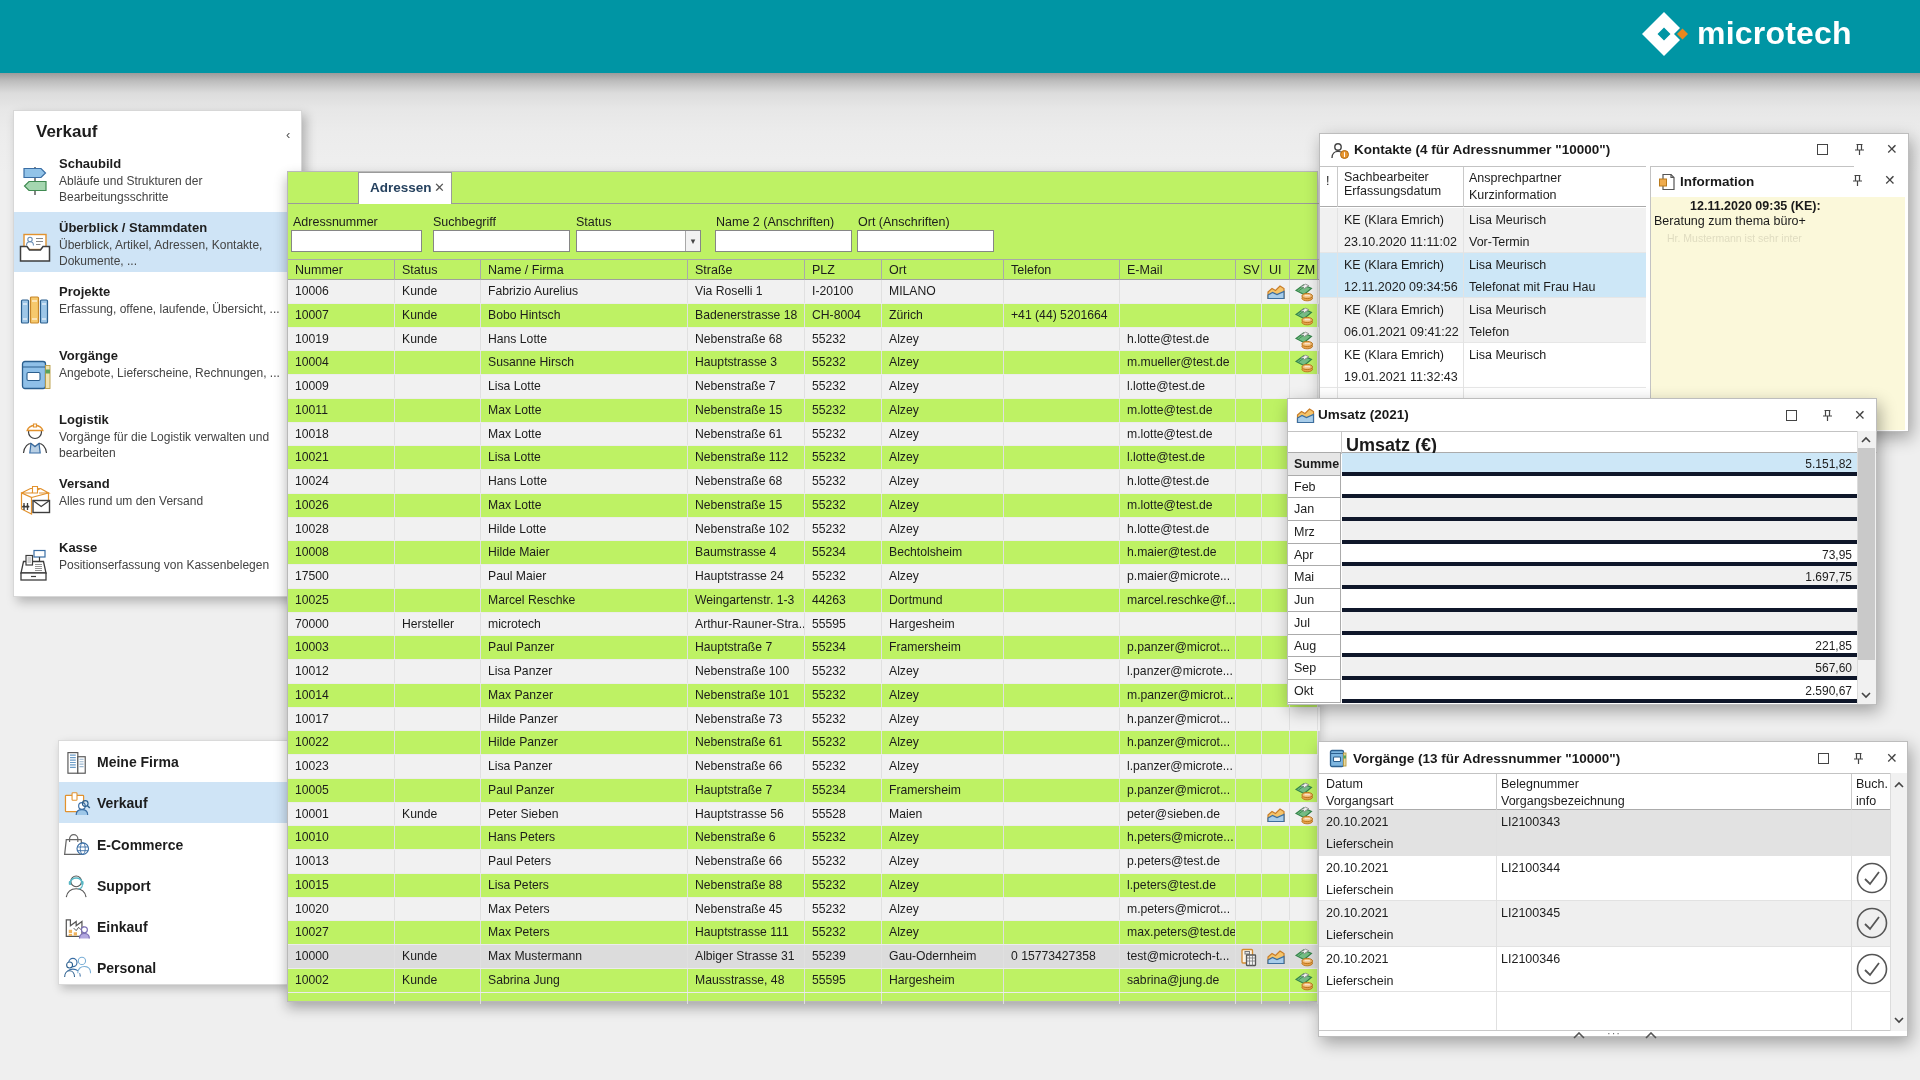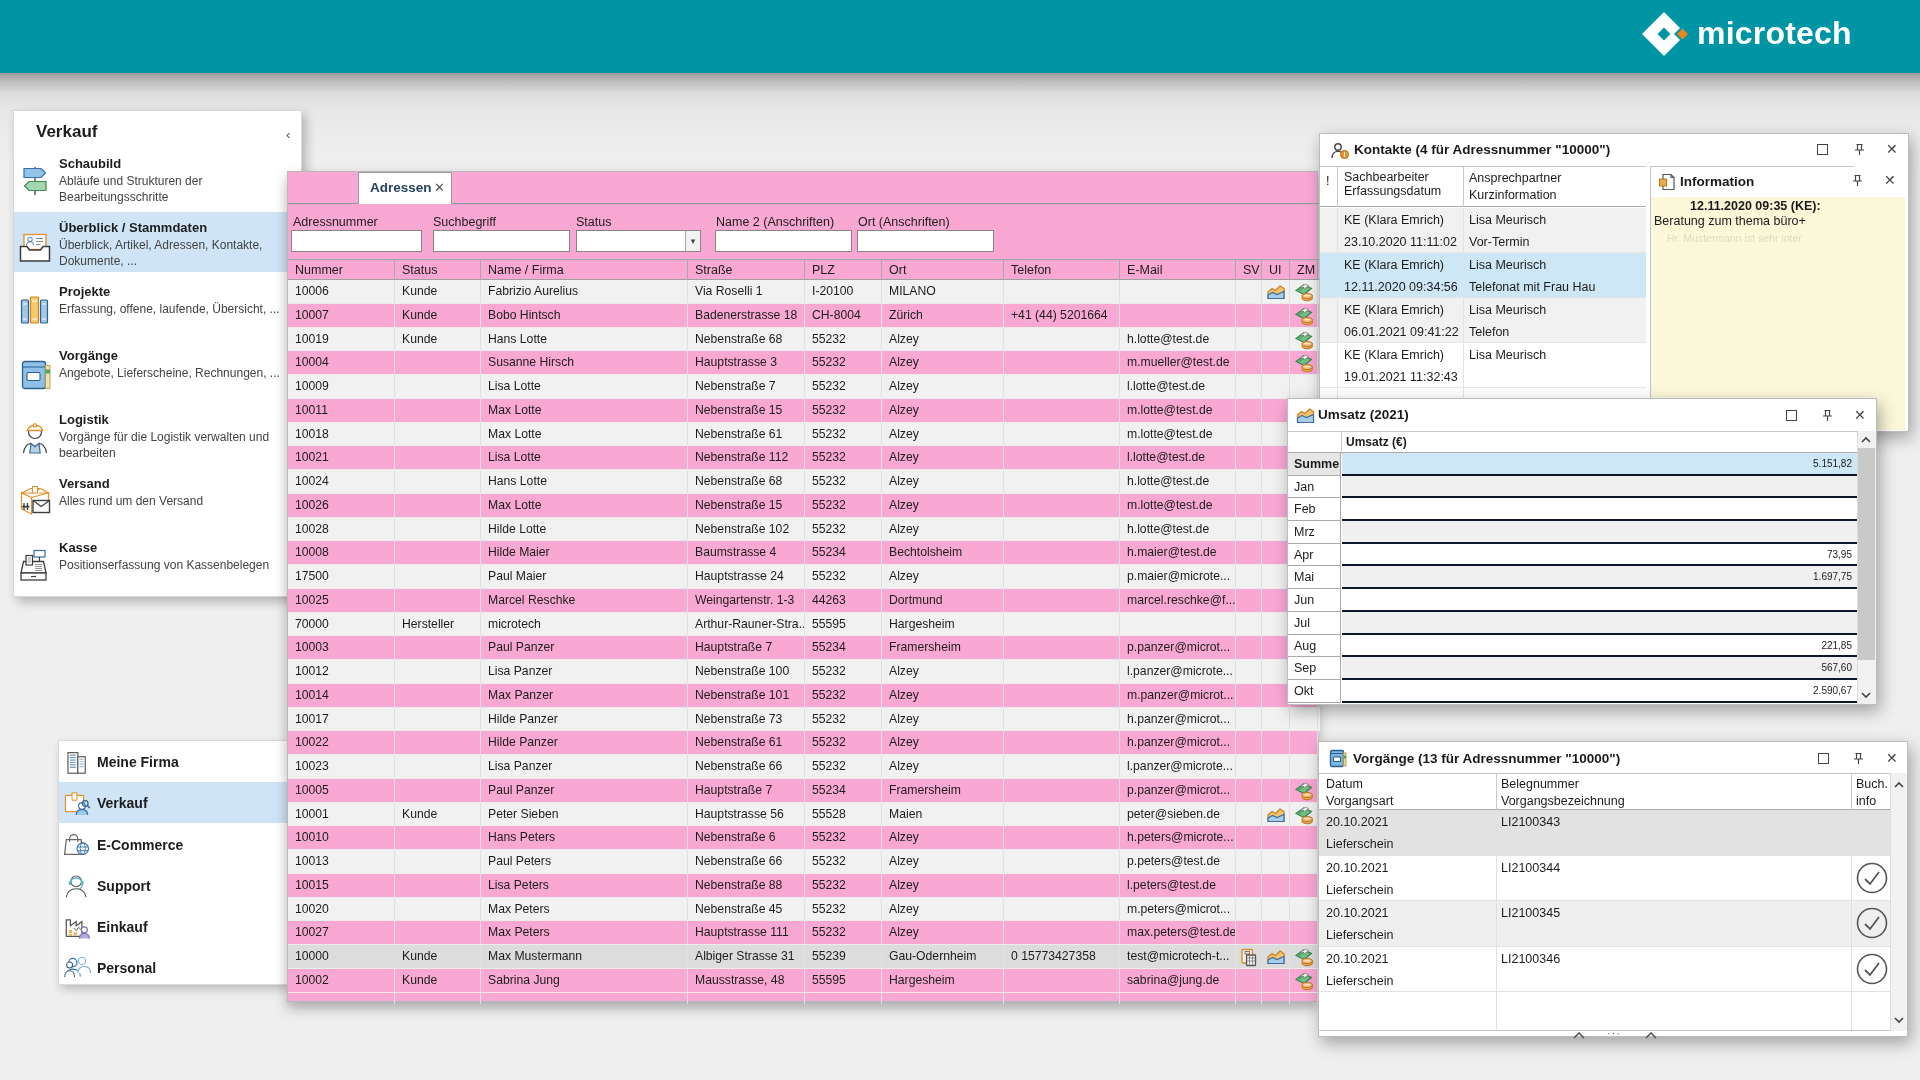--- a/index.html
+++ b/index.html
@@ -23,21 +23,21 @@
   .vp-chev{left:272px;top:16px;font-size:13px;color:#555;}
   .vp-item-t{font-weight:bold;font-size:13px;color:#1d1d1d;white-space:nowrap;}
   .vp-item-s{font-size:12px;color:#434343;line-height:15.5px;white-space:nowrap;}
   .vp-hl{left:0px;top:101px;width:289px;height:60px;background:#cfe4f6;}
   
   #firma{left:58px;top:740px;width:230px;height:245px;background:#fff;z-index:5;
     border:1px solid #dadada;box-shadow:3px 4px 9px rgba(0,0,0,.22);}
   .fi-label{font-weight:bold;font-size:14px;color:#1d1d1d;white-space:nowrap;}
   .fi-hl{left:0;top:41px;width:230px;height:41px;background:#cfe4f6;}
   
-  #adressen{left:287px;top:171px;width:1031px;height:831px;background:#f9a8d4;z-index:10;
+  #adressen{left:287px;top:171px;width:1031px;height:831px;background:#bef264;z-index:10;
     border:1px solid #b9b9b9;box-shadow:0px 6px 12px rgba(0,0,0,.3);padding-left:14px;}
   #tabline{left:0;top:31px;width:1031px;height:1px;background:#9a9a9a;}
   #tab{left:70px;top:0px;width:94px;height:32px;background:#fff;border:1px solid #9a9a9a;border-bottom:none;}
   .tabname{font-size:13.5px;font-weight:bold;color:#26425f;}
   .flabel{font-size:12.5px;color:#1c1c1c;white-space:nowrap;}
   .finput{border:1px solid #868686;background:#fff;height:22px;}
   .acell{padding-left:7px;border-right:1px solid #e0e0e0;overflow:hidden;white-space:nowrap;}
   .arow{display:grid;grid-template-columns:107px 86px 207px 117px 77px 122px 116px 116px 26px 28px 28px;
     height:23.75px;line-height:23.75px;font-size:12.2px;color:#1c1c1c;border-bottom:1px solid #ececec;position:relative;}
   .arow.g{background:#f1f1f1;}
@@ -49,21 +49,21 @@
   #ahead>div{padding-left:7px;border-right:1px solid #a9a9a9;}
   
   #kontakte{left:1319px;top:133px;width:590px;height:299px;z-index:12;}
   #umsatz{left:1287px;top:398px;width:590px;height:307px;z-index:14;}
   #vorgaenge{left:1318px;top:741px;width:590px;height:296px;z-index:16;}
   .krow2{font-size:12.5px;color:#1c1c1c;white-space:nowrap;}
   .krow{position:relative;height:45px;border-bottom:1px solid #e6e6e6;}
   .krow .abs{}
   .urow{position:relative;height:22.7px;}
   .ulab{position:absolute;left:0;top:0;width:53px;height:22.7px;background:#fff;border-right:1px solid #ababab;border-bottom:1px solid #ababab;font-size:12.5px;color:#1c1c1c;line-height:22px;padding-left:6px;}
-  .uval{position:absolute;left:54px;top:0;width:516px;height:22.7px;font-size:10px;color:#1c1c1c;line-height:22px;text-align:right;padding-right:6px;border-bottom:2px solid #0f172a;}
+  .uval{position:absolute;left:54px;top:0;width:516px;height:22.7px;font-size:12px;color:#1c1c1c;line-height:22px;text-align:right;padding-right:6px;border-bottom:4px solid #0f172a;}
   .vrow{position:relative;height:45.5px;border-bottom:1px solid #e2e2e2;}
   .vcell{position:absolute;font-size:12.5px;color:#1c1c1c;white-space:nowrap;}
 </style>
 </head>
 <body>
 <div id="stage">
 
   <div id="topshadow" class="abs"></div>
   <div id="topbar" class="abs">
     <svg class="abs" style="left:1640px;top:10px" width="50" height="50" viewBox="0 0 50 50">
@@ -683,35 +683,35 @@
       <path d="M1.5 11 L6 8.5 L10.5 10.5 L17.5 7.5 L17.5 15.5 L1.5 15.5 Z" fill="#a8cdea" stroke="#3c6e9e" stroke-width="1.2"></path>
     </svg>
     <div class="abs wtitle" style="left:30px;top:8px;">Umsatz (2021)</div>
     <div class="abs" style="left:498px;top:11px;width:11px;height:11px;border:1.2px solid #444;"></div>
     <svg class="abs" style="left:533px;top:10px" width="13" height="14" viewBox="0 0 13 14">
         <path d="M3.5 1.5 h6 M4.5 1.5 v5.5 M8.5 1.5 v5.5 M2 7 h9 M6.5 7 v5" stroke="#444" stroke-width="1.2" fill="none"></path>
       </svg>
     <div class="abs" style="left:566px;top:8px;font-size:14px;color:#444;">✕</div>
 
     <div class="abs" style="left:0;top:32px;width:589px;height:22px;border-top:1px solid #c3c3c3;border-bottom:1px solid #ababab;">
-      <div class="abs" style="left:58px;top:3px;font-size:12px;font-weight:bold;color:#1a1a1a;">Umsatz (€)</div>
+      <div class="abs" style="left:58px;top:3px;font-size:18px;font-weight:bold;color:#1a1a1a;">Umsatz (€)</div>
       <div class="abs" style="left:53px;top:0;width:1px;height:22px;background:#c9c9c9;"></div>
     </div>
     <div id="urows" class="abs" style="left:0;top:54px;width:580px;">
         <div class="urow">
           <div class="ulab" style="background:#e6e6e6;font-weight:bold;">Summe</div>
           <div class="uval" style="background:#cde7f7;">5.151,82</div>
         </div>
       <div class="urow">
+          <div class="ulab" style="">Feb</div>
+          <div class="uval" style=""></div>
+        </div>
+      <div class="urow">
           <div class="ulab" style="">Jan</div>
           <div class="uval" style="background:#f0f0f0;"></div>
-        </div>
-      <div class="urow">
-          <div class="ulab" style="">Feb</div>
-          <div class="uval" style=""></div>
         </div>
       <div class="urow">
           <div class="ulab" style="">Mrz</div>
           <div class="uval" style="background:#f0f0f0;"></div>
         </div>
       <div class="urow">
           <div class="ulab" style="">Apr</div>
           <div class="uval" style="">73,95</div>
         </div>
       <div class="urow">

